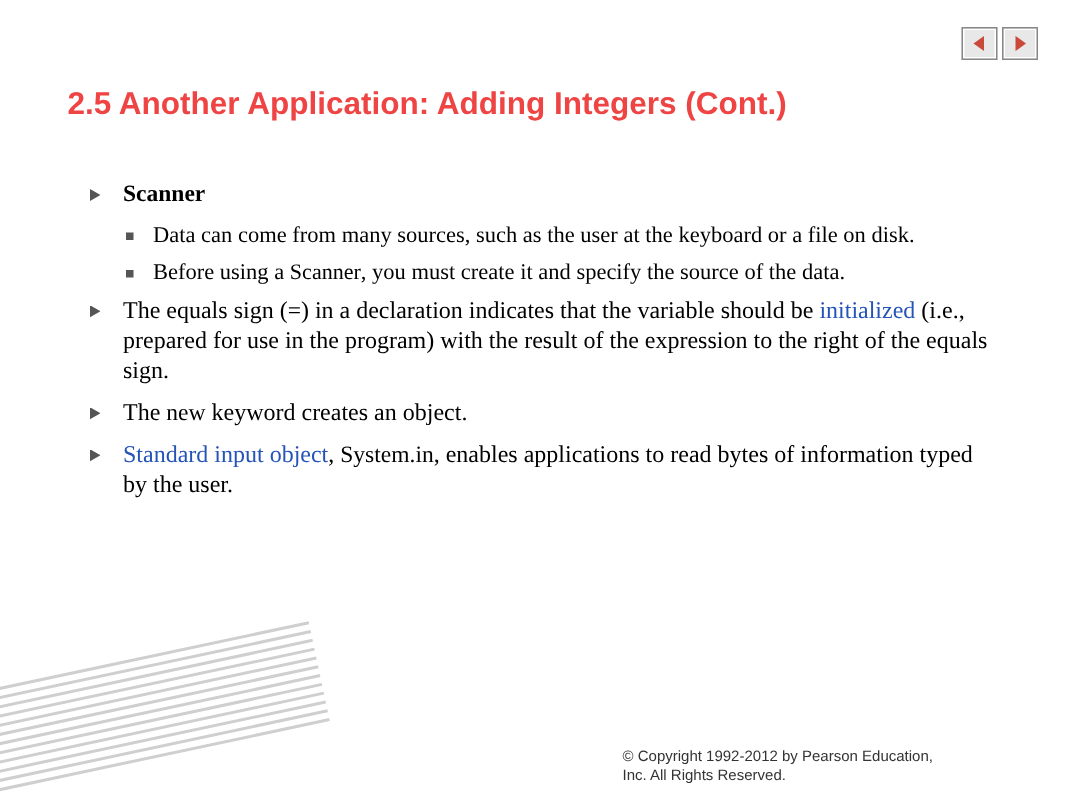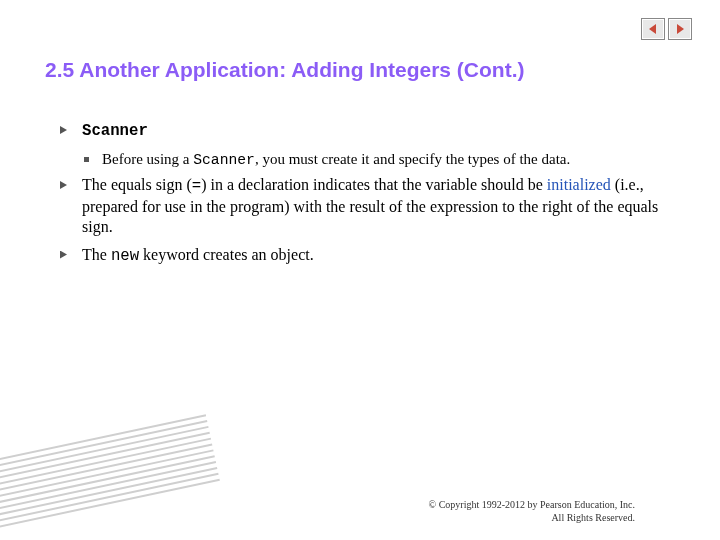--- a/index.html
+++ b/index.html
@@ -27,21 +27,21 @@
     align-items: center;
     justify-content: center;
     box-shadow: inset 0 0 0 1px #fff;
   }
   .nav-btn svg { display: block; }
   .slide-title {
     position: absolute;
     top: 58px;
     left: 45px;
     right: 40px;
-    color: #8b5cf6;
+    color: #ef4444;
     font-family: Arial, Helvetica, sans-serif;
     font-weight: bold;
     font-size: 21px;
   }
   .content {
     position: absolute;
     top: 120px;
     left: 58px;
     right: 55px;
     font-size: 16px;
@@ -73,21 +73,21 @@
   .bullet-l2::before {
     content: "";
     position: absolute;
     left: 2px;
     top: 7px;
     width: 5px;
     height: 5px;
     background: #555;
   }
   .code {
-    font-family: Liberation Mono, monospace;
+    font-family: Liberation Serif, serif;
     font-size: 0.98em;
   }
   .bold { font-weight: bold; }
   .blue { color: #2454B8; }
   .footer-lines {
     position: absolute;
     left: -40px;
     bottom: -10px;
     width: 260px;
     height: 110px;
@@ -98,22 +98,22 @@
     height: 2px;
     background: #cfcfcf;
     margin-bottom: 4px;
     width: 100%;
   }
   .copyright {
     position: absolute;
     bottom: 16px;
     right: 85px;
     width: 220px;
-    text-align: right;
-    font-family: Liberation Serif, serif;
+    text-align: left;
+    font-family: Liberation Sans, sans-serif;
     font-size: 10px;
     color: #333;
     line-height: 1.25;
   }
 </style>
 </head>
 <body>
 
 <div class="nav-buttons">
   <div class="nav-btn">
@@ -129,32 +129,36 @@
 </div>
 
 <h1 class="slide-title">2.5  Another Application: Adding Integers (Cont.)</h1>
 
 <div class="content">
 
   <div class="bullet-l1">
     <span class="code bold">Scanner</span>
   </div>
 
+  <div class="bullet-l2">Data can come from many sources, such as the user at the keyboard or a file on disk.</div>
   <div class="bullet-l2">
-    <span>Before using a </span><span class="code">Scanner</span><span>, you must create it and specify the types of the data.</span>
+    <span>Before using a </span><span class="code">Scanner</span><span>, you must create it and specify the source of the data.</span>
   </div>
 
   <div class="bullet-l1">
     <span>The equals sign (</span><span class="code">=</span><span>) in a declaration indicates that the variable should be </span><span class="blue">initialized</span><span> (i.e., prepared for use in the program) with the result of the expression to the right of the equals sign.</span>
   </div>
 
   <div class="bullet-l1">
     <span>The </span><span class="code">new</span><span> keyword creates an object.</span>
   </div>
 
+  <div class="bullet-l1">
+    <span class="blue">Standard input object</span><span>, </span><span class="code">System.in</span><span>, enables applications to read bytes of information typed by the user.</span>
+  </div>
 
 
 </div>
 
 <div class="footer-lines">
   <div class="ln"></div>
     <div class="ln"></div>
     <div class="ln"></div>
     <div class="ln"></div>
   <div class="ln"></div>

